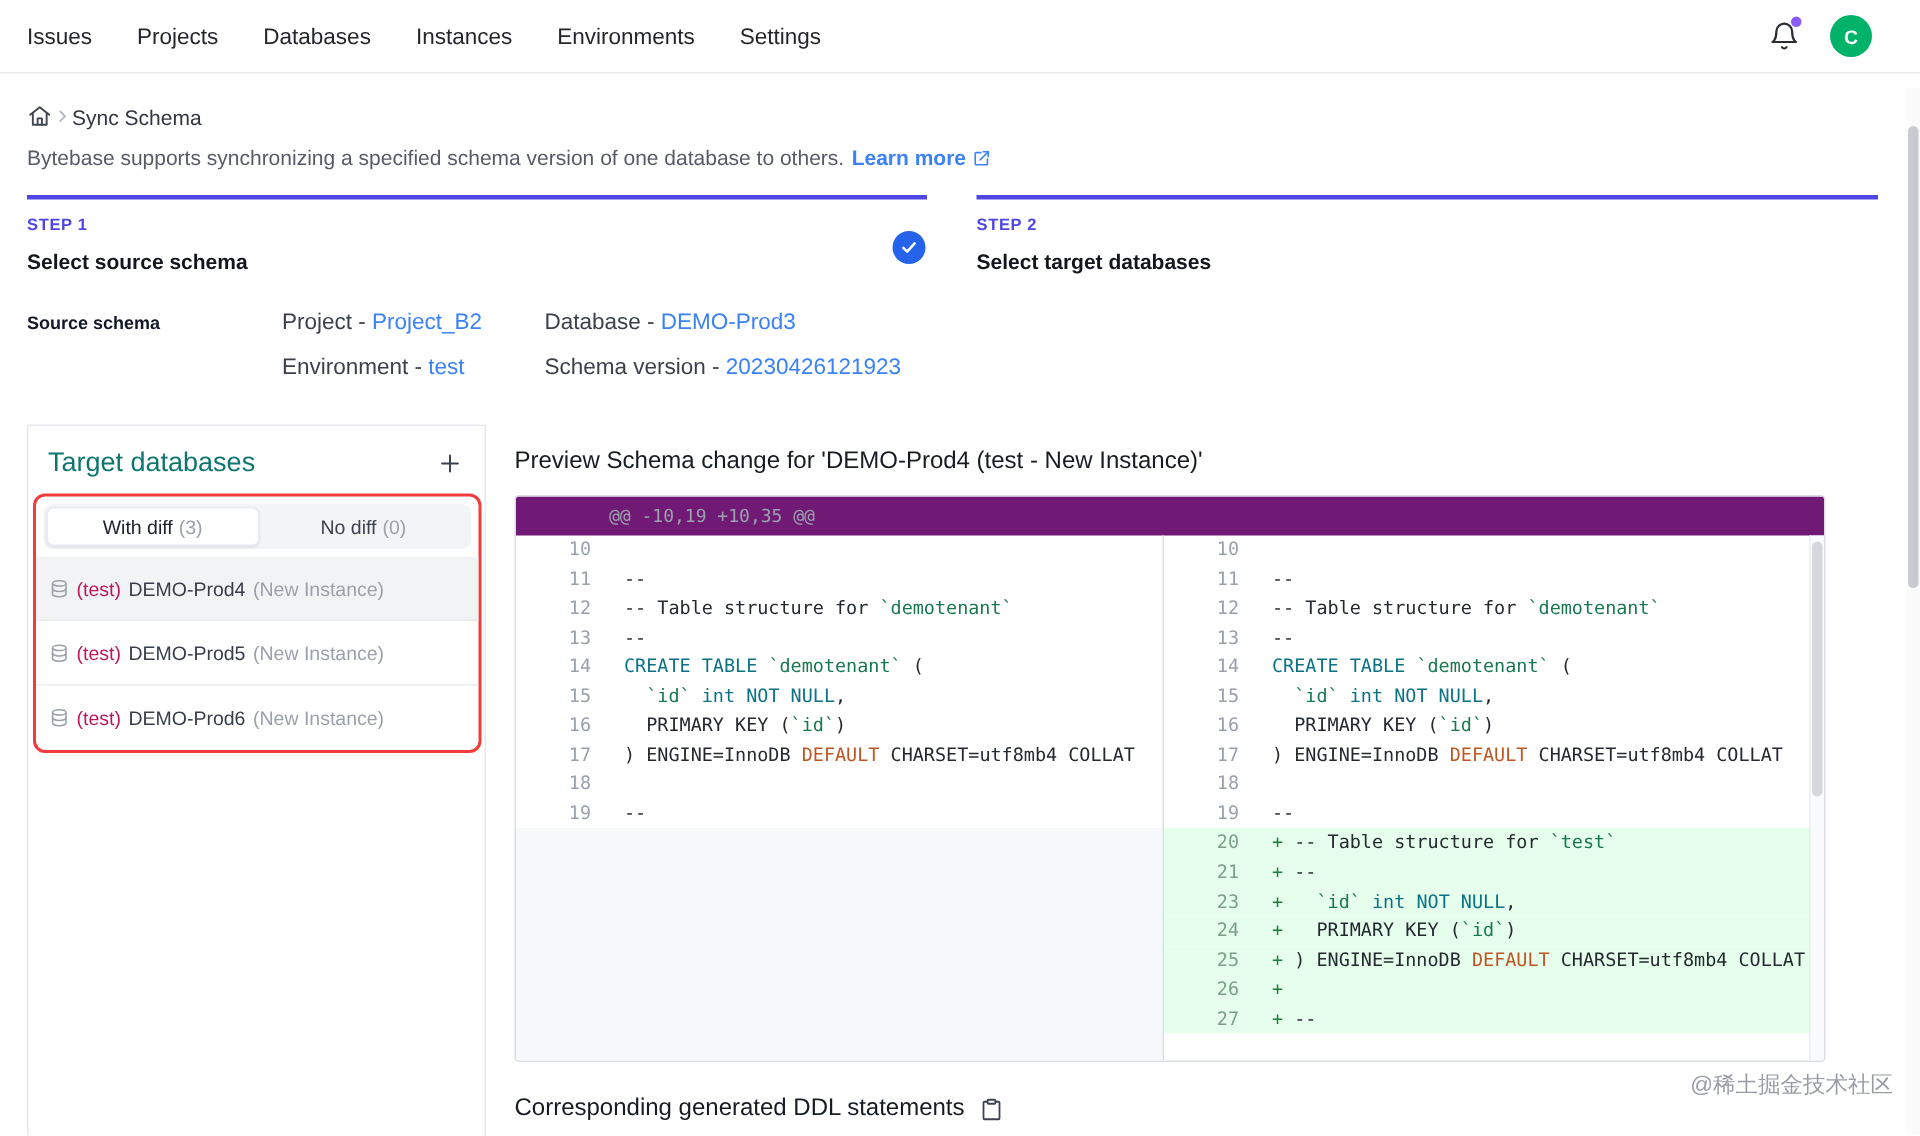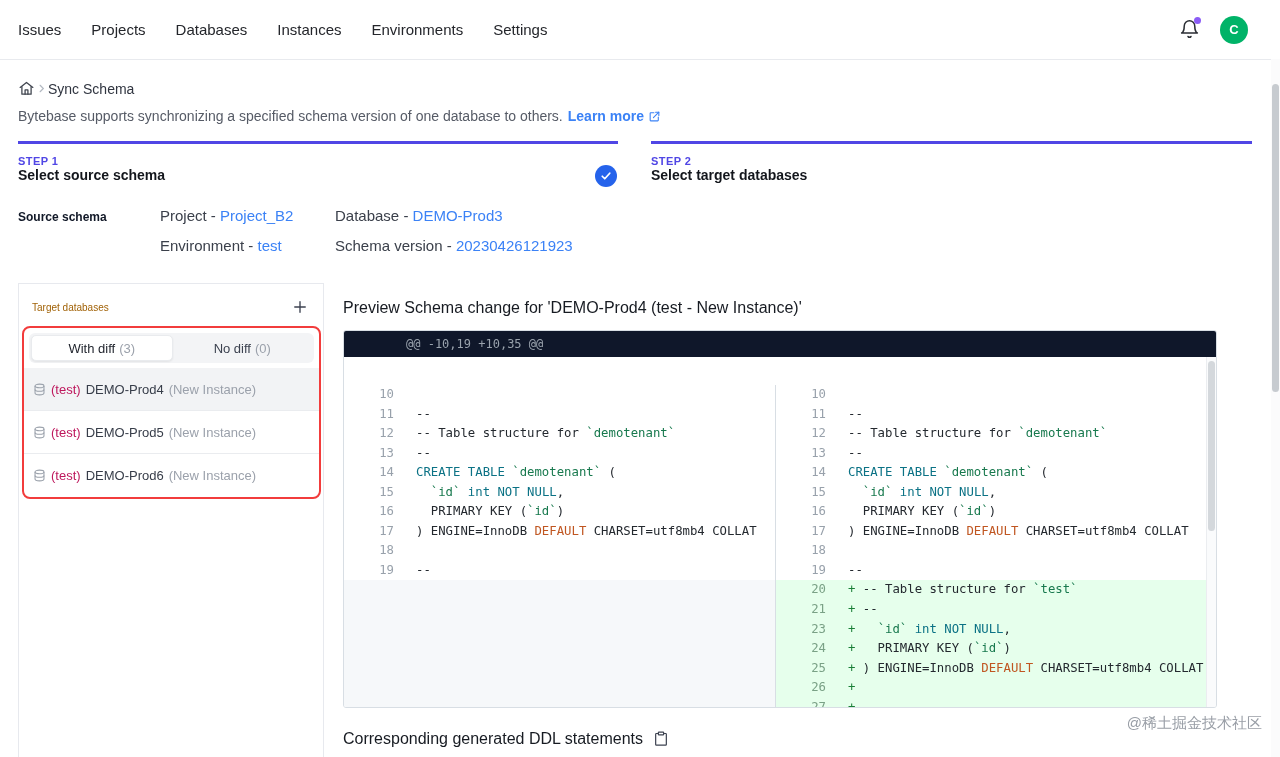--- a/index.html
+++ b/index.html
@@ -3,87 +3,87 @@
 <meta charset="utf-8">
 <style>
   * { margin:0; padding:0; box-sizing:border-box; }
   html,body { width:1280px; height:757px; }
   body {
     position:relative; overflow:hidden; background:#fff;
     font-family:"Liberation Sans", sans-serif; color:#1f2937;
   }
 
   
-  .topnav{height:60px;display:flex;align-items:center;padding:0 18px;border-bottom:1px solid #e8eaee;}
+  .topnav{height:49px;display:flex;align-items:center;padding:0 18px;border-bottom:1px solid #e8eaee;}
   .nav-menu{display:flex;gap:30px;}
   .nav-item{font-size:15px;color:#24262b;cursor:pointer;white-space:nowrap;}
   .nav-right{margin-left:auto;display:flex;align-items:center;gap:20px;margin-right:14px;}
   .bell{position:relative;width:22px;height:22px;display:flex;align-items:center;justify-content:center;cursor:pointer;}
   .bell-dot{position:absolute;top:-2px;right:-1px;width:7px;height:7px;border-radius:50%;background:#8b5cf6;}
   .avatar{width:28px;height:28px;border-radius:50%;background:var(--c-avatar_green,#00b368);color:#fff;
     font-size:13px;font-weight:700;display:flex;align-items:center;justify-content:center;cursor:pointer;}
 
   
   .crumbs{display:flex;align-items:center;gap:1px;margin:20px 18px 0;}
   .crumb-text{font-size:14px;color:#303540;}
   .desc{display:flex;align-items:center;gap:5px;margin:11px 18px 0;font-size:14px;color:#565b66;}
   .learn-more{display:inline-flex;align-items:center;gap:4px;color:var(--c-link,#3b82f6);cursor:pointer;font-weight:bold;}
 
   
   .steps{display:flex;gap:33px;margin:17px 28px 0 18px;}
   .step{position:relative;}
   .step-1{width:600px;} .step-2{flex:1;}
   .step .bar{height:3px;background:var(--c-accent,#5046e5);}
   .s-label{margin-top:11px;font-size:11px;font-weight:700;letter-spacing:.04em;color:var(--c-accent,#5046e5);}
-  .s-title{margin-top:0;font-size:14px;font-weight:600;color:#13161c;}
+  .s-title{margin-top:10px;font-size:14px;font-weight:600;color:#13161c;}
   .check{position:absolute;right:1px;top:24px;width:22px;height:22px;border-radius:50%;
     background:var(--c-check_blue,#2563eb);display:flex;align-items:center;justify-content:center;}
 
   
   .source{display:grid;grid-template-columns:142px 175px auto;row-gap:13px;margin:24px 18px 0;font-size:15px;align-items:baseline;}
   .source-head{font-size:12px;font-weight:600;color:#111827;}
-  .pair{color:#3b404b;}
+  .pair{color:#3b404b;margin-left:28px;}
   .pair .lnk{color:var(--c-link,#3b82f6);cursor:pointer;}
 
   
   .main{position:absolute;top:283px;left:0;right:0;bottom:0;}
   .panel-left{position:absolute;left:18px;top:0;width:306px;height:110%;border:1px solid #e7e9ee;background:#fff;}
-  .tp-header{display:flex;justify-content:space-between;align-items:center;padding:14px 14px 0 13px;font-size:10px;color:#a16207;text-align:center;}
+  .tp-header{display:flex;justify-content:space-between;align-items:center;padding:14px 14px 0 13px;font-size:18px;color:#0f766e;text-align:center;}
   .plus-btn{cursor:pointer;display:flex;align-items:center;}
   .red-box{margin:10px 2px 16px 3px;border:2.5px solid var(--c-highlight_red,#f23c3c);border-radius:8px;overflow:hidden;}
   .tabs{display:flex;background:#f3f4f6;border-radius:6px;margin:5px;height:30px;padding:2px;}
   .tab{flex:1;display:flex;align-items:center;justify-content:center;gap:4px;font-size:13px;color:#3c4250;border-radius:5px;cursor:pointer;}
   .tab.active{background:#fff;border:1px solid #e9ebee;box-shadow:0 1px 2px rgba(0,0,0,.07);font-weight:500;color:#1d212a;}
   .tab .count{color:#9ba1ab;font-weight:400;}
   .db-row{display:flex;align-items:center;gap:5px;height:43px;padding:0 9px;border-bottom:1px solid #eaecef;font-size:13px;cursor:pointer;}
   .db-row:last-child{border-bottom:none;}
   .db-row.selected{background:#f2f3f5;}
   .db-env{color:#be185d;} .db-name{color:#373d49;font-weight:500;} .db-suffix{color:#9ba1ab;}
 
   
   .preview{position:absolute;left:343px;top:0;width:874px;}
   .preview-title{margin-top:16px;font-size:16px;color:#171b22;}
   .diff-box{position:relative;margin-top:13px;height:378px;border:1px solid #d8dee4;border-radius:3px;overflow:hidden;background:#fff;}
-  .diff-header{height:26px;display:flex;align-items:center;padding-left:62px;background:#0f172a;
+  .diff-header{height:26px;display:flex;align-items:center;padding-left:62px;background:#701a75;
     font-family:"DejaVu Sans Mono",monospace;font-size:12px;color:#9aa3ad;}
   .diff-body{position:absolute;top:26px;left:0;right:10px;bottom:0;display:flex;}
-  .side{flex:1 1 50%;overflow:hidden;margin-top:28px;}
+  .side{flex:1 1 50%;overflow:hidden;}
   .side-right{border-left:1px solid #d8dee4;}
   .diff-row{display:flex;height:19.55px;line-height:19.55px;font-family:"DejaVu Sans Mono",monospace;font-size:12.3px;}
   .diff-row .gutter{flex:0 0 62px;text-align:right;padding-right:12px;color:#98a1ab;}
   .diff-row .code{flex:1;white-space:pre;overflow:hidden;padding-left:10px;color:#24292f;}
   .diff-row.add{background:var(--c-diff_add_bg,#e6ffec);}
   .diff-row.add .gutter{color:#7aa186;}
   .diff-row.filler{background:#f6f8fa;}
   .plus{color:#1a7f37;}
   .tk-p{color:#24292f;} .tk-k{color:#0b7285;} .tk-s{color:#18794e;} .tk-o{color:#c05621;}
   .diff-scroll{position:absolute;top:26px;right:0;bottom:0;width:10px;background:#fafbfc;border-left:1px solid #ebedf0;}
   .diff-thumb{position:absolute;top:4px;left:1px;width:7px;height:170px;border-radius:4px;background:#d4d8dc;cursor:pointer;}
 
-  .ddl-row{display:flex;align-items:flex-start;gap:10px;margin-top:22px;font-size:16px;color:#171b22;}
+  .ddl-row{display:flex;align-items:center;gap:10px;margin-top:22px;font-size:16px;color:#171b22;}
   .copy-btn{cursor:pointer;display:flex;align-items:center;}
 
   .watermark{position:absolute;right:18px;top:714px;font-size:15px;color:#8d939c;opacity:.9;}
 
   .page-scroll{position:absolute;right:0;top:59px;bottom:0;width:9px;background:#fbfbfc;}
   .page-thumb{position:absolute;top:25px;right:1px;width:7px;height:308px;border-radius:4px;background:#c7cbd0;cursor:pointer;}
 </style>
 </head>
 <body>
 

